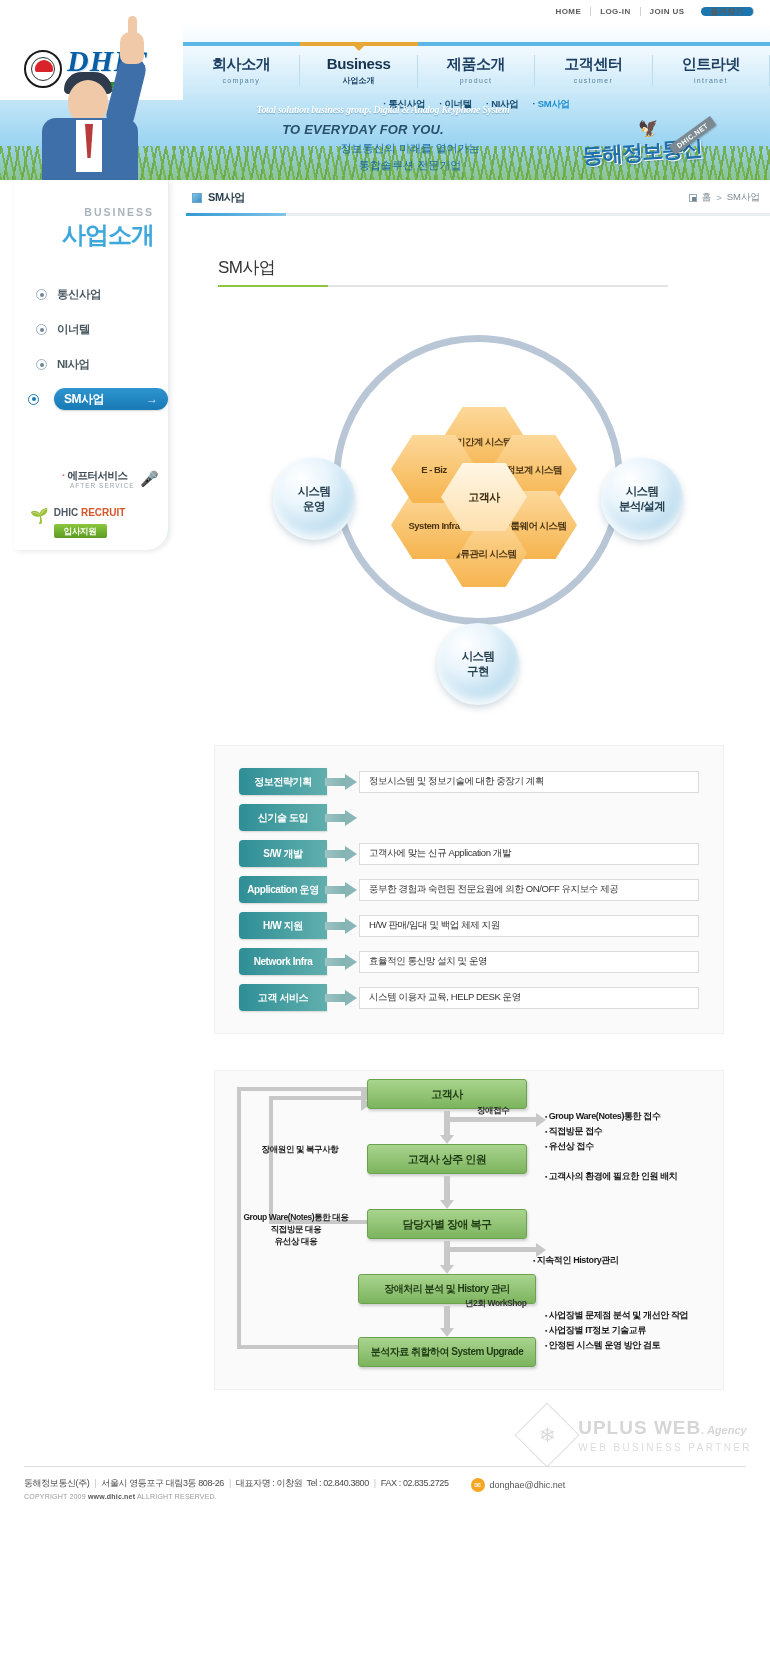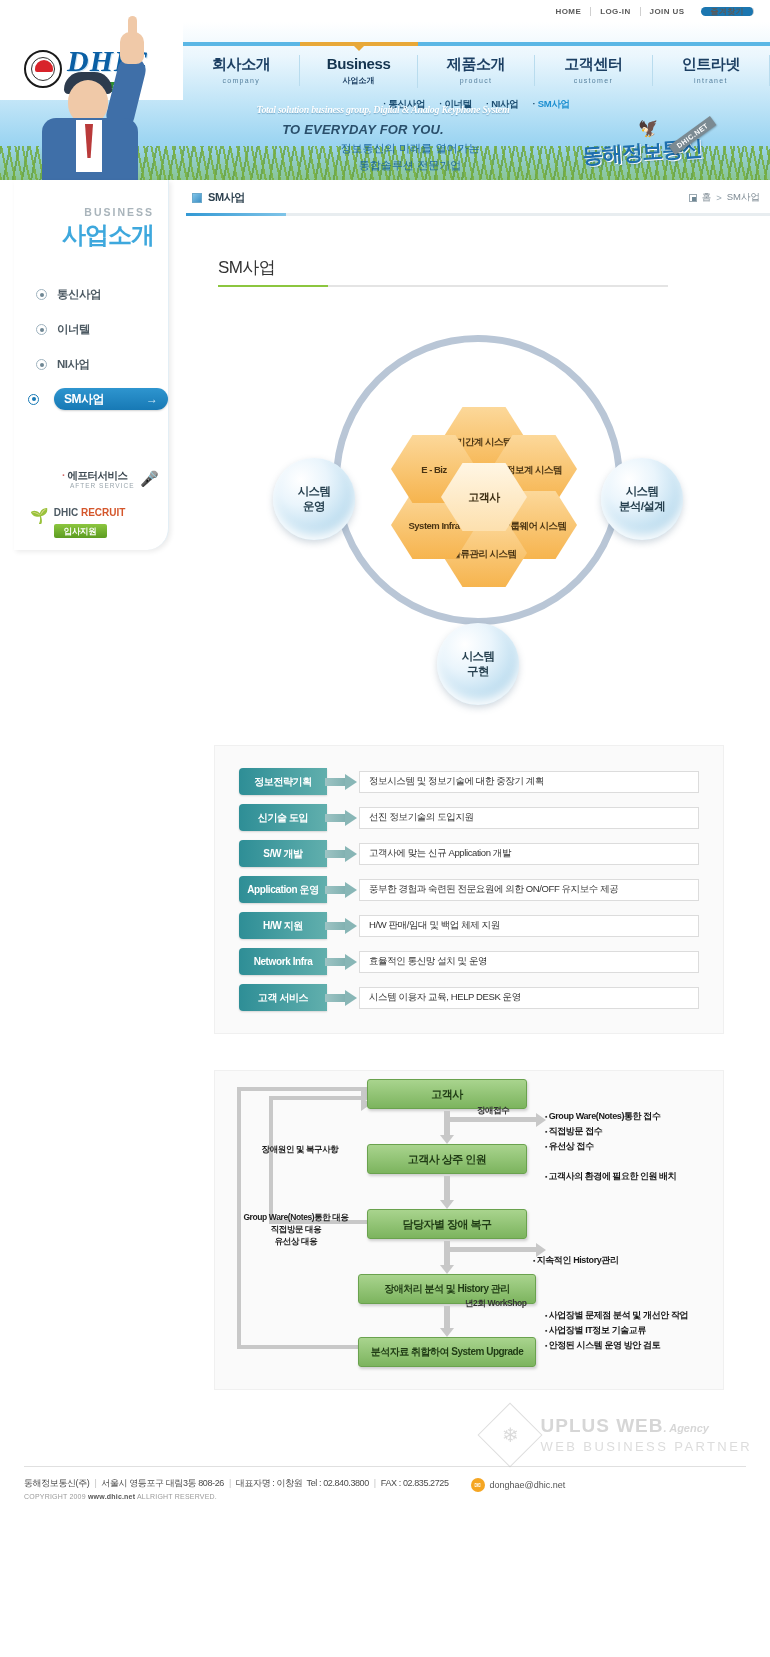--- a/index.html
+++ b/index.html
@@ -359,21 +359,21 @@
     position:absolute; font-size:8.5px; font-weight:bold; color:#333; letter-spacing:-.4px;
   }
   .fl-janae { left:262px; top:34px; }
   .fl-nyeon { left:250px; top:227px; }
   .fnote {
     position:absolute; font-size:9px; font-weight:bold; color:#1a1a1a; letter-spacing:-.4px;
     line-height:14px;
   }
   .fnote span:before { content:"▪ "; font-size:7px; color:#333;}
   .fn1 { left:330px; top:38px; }
-  .fn2 { left:330px; top:98px;font-family:Liberation Serif, serif; }
+  .fn2 { left:330px; top:98px; }
   .fn3 { left:318px; top:182px; }
   .fn4 { left:330px; top:237px; }
   .ltext {
     position:absolute; font-size:8.5px; font-weight:bold; color:#222; letter-spacing:-.4px;
     text-align:center; line-height:12px;
   }
   .lt1 { left:20px; top:72px; width:130px; }
   .lt2 { left:6px;  top:140px; width:150px; }
   .feedback {
     position:absolute; border:solid #c8c8c8; border-width:4px 0 0 4px;
@@ -394,21 +394,21 @@
     opacity:.55;
   }
   .uplus-mark {
     width:46px;height:46px;border:1.5px solid #c4c4c4;transform:rotate(45deg);
     display:flex;align-items:center;justify-content:center;
   }
   .uplus-mark span{ transform:rotate(-45deg); font-size:20px; color:#bdbdbd;}
   .uplus-txt { line-height:1.3; }
   .uplus-name{ font-size:19px;font-weight:bold;color:#b5b5b5;letter-spacing:1px;}
   .uplus-name em{font-size:11px;font-style:italic;letter-spacing:0;}
-  .uplus-sub{ font-size:13px;color:#c0c0c0;letter-spacing:2.4px;}
+  .uplus-sub{ font-size:10px;color:#c0c0c0;letter-spacing:2.4px;}
   .foot-rule { height:1px; background:#e0e0e0; margin:22px 24px 0 24px;}
   .foot-info { display:flex; align-items:flex-start; padding:10px 24px 0; gap:22px;}
   .fi-line1 { font-size:9px; color:#4b4b4b; letter-spacing:-.4px;}
   .fi-line1 .sep{ color:#c4c4c4; padding:0 5px;}
   .fi-line2 { font-size:7px; color:#9a9a9a; letter-spacing:.2px; margin-top:3px;}
   .fi-line2 b { color:#555; }
   .mailbox { display:flex; align-items:center; gap:5px; margin-top:1px;}
   .mail-ico {
     width:14px;height:14px;border-radius:50%;background:#f5a623;color:#fff;
     display:flex;align-items:center;justify-content:center;font-size:8px;
@@ -590,21 +590,20 @@
 
       <div class="panel">
         <div class="trow">
           <div class="tlabel">정보전략기획</div>
           <div class="tarrow"></div>
           <div class="tdesc">정보시스템 및 정보기술에 대한 중장기 계획</div>
         </div>
         <div class="trow">
           <div class="tlabel">신기술 도입</div>
           <div class="tarrow"></div>
-          <div class="tdesc">선진 정보기술의 도입지원</div>
         </div>
         <div class="trow">
           <div class="tlabel">S/W 개발</div>
           <div class="tarrow"></div>
           <div class="tdesc">고객사에 맞는 신규 Application 개발</div>
         </div>
         <div class="trow">
           <div class="tlabel">Application 운영</div>
           <div class="tarrow"></div>
           <div class="tdesc">풍부한 경험과 숙련된 전문요원에 의한 ON/OFF 유지보수 제공</div>

